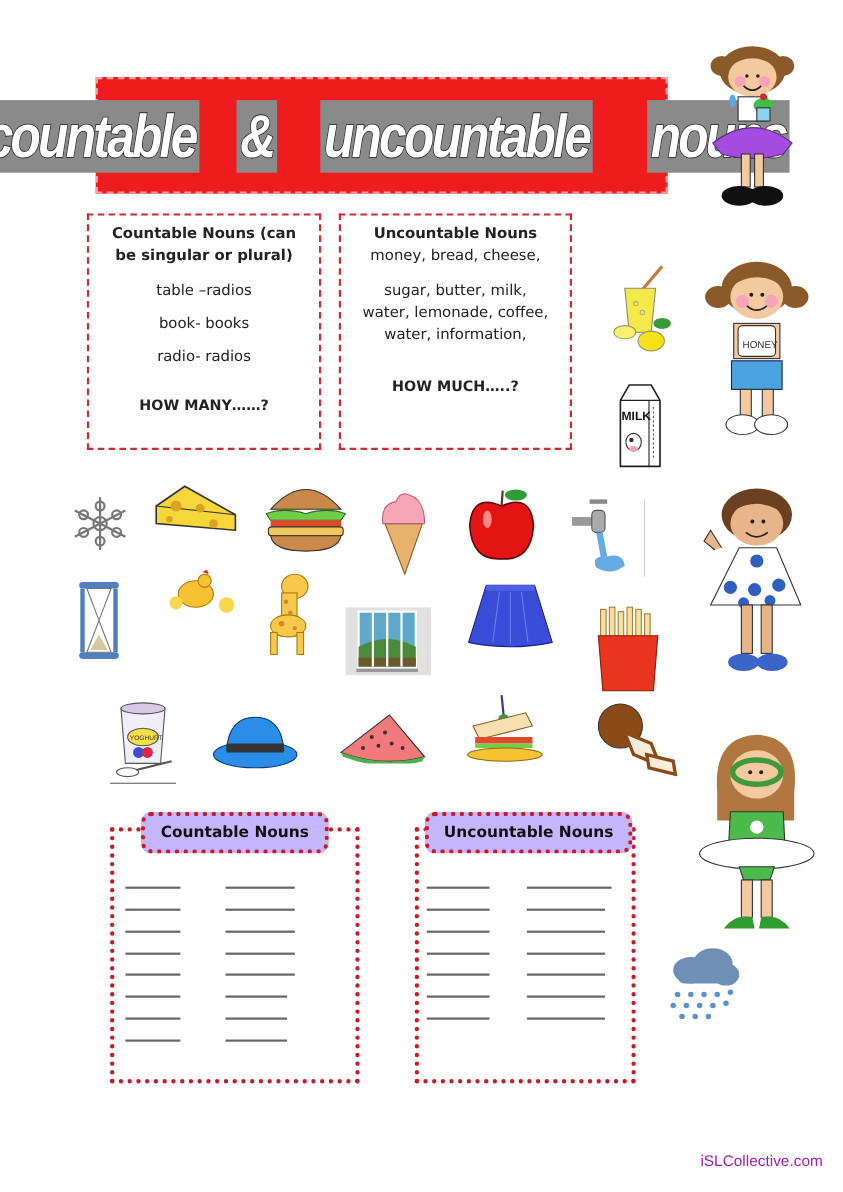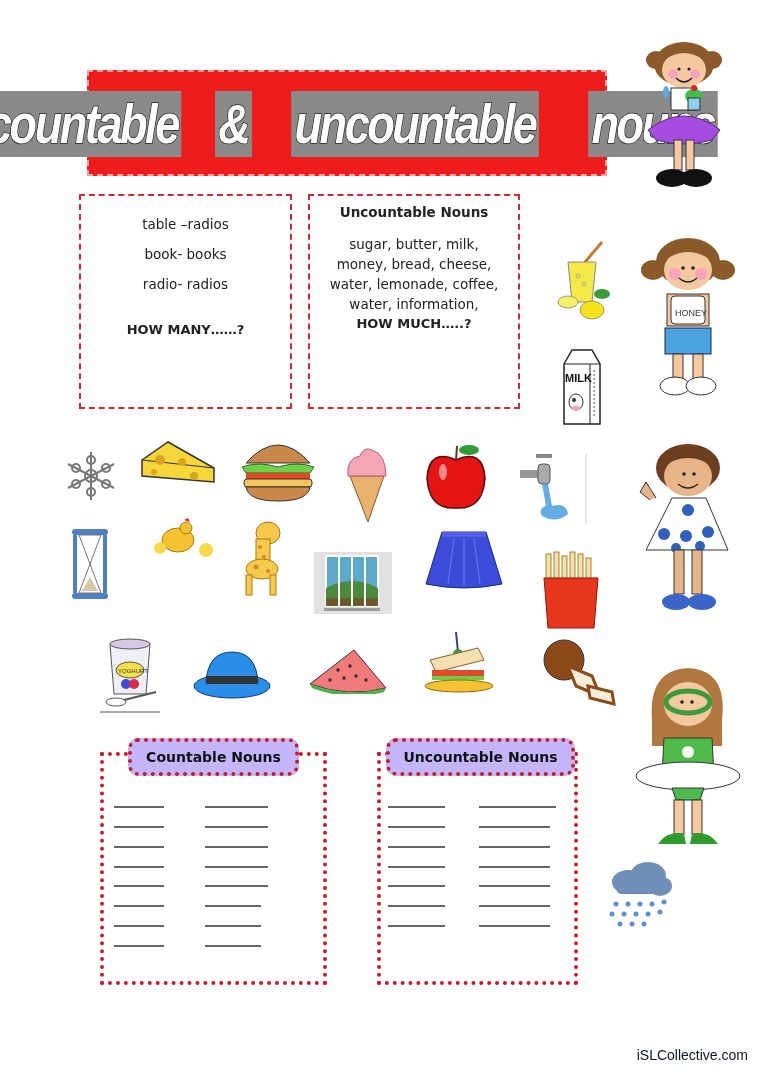--- a/index.html
+++ b/index.html
@@ -21,49 +21,51 @@
   .info h3 { margin:0; font-size:13.5px; font-weight:bold; line-height:20px; }
   .info p { margin:0; font-size:13.5px; line-height:20px; }
   .info .q { font-weight:bold; font-size:13px; }
 
   
   .ans { border:4px dotted #c91a2a; box-sizing:border-box; background:#fff; }
   .ans-tab { border:4px dotted #c91a2a; border-radius:10px; box-sizing:border-box; background:#c4b5fd;
     display:flex; align-items:center; justify-content:center; font-weight:bold; font-size:14px; color:#111; }
   .line { position:absolute; height:1.5px; background:#666; }
 
-  .footer { right:18px; top:1047px; font-family:"Liberation Sans", sans-serif; font-size:14px; color:#0f172a; }
+  .footer { right:18px; top:1047px; font-family:"Liberation Sans", sans-serif; font-size:14px; color:#a21caf; }
   svg { display:block; }
 </style>
 </head>
 <body>
 
 <div class="abs banner">
   <div class="banner-text">
     <span class="banner-word">countable</span>
     <span class="banner-word">&amp;</span>
     <span class="banner-word">uncountable</span>
     <span class="banner-word">nouns</span>
   </div>
 </div>
 
 <div class="abs info" style="left:79px; top:194px; width:213px; height:215px; padding-top:6px;">
+  <h3>Countable Nouns (can</h3>
+  <h3>be singular or plural)</h3>
   <p style="margin-top:12px;">table –radios</p>
   <p style="margin-top:10px;">book- books</p>
   <p style="margin-top:10px;">radio- radios</p>
   <p class="q" style="margin-top:26px;">HOW MANY……?</p>
 </div>
 
 <div class="abs info" style="left:308px; top:194px; width:212px; height:215px; padding-top:6px;">
   <h3>Uncountable Nouns</h3>
+  <p>money, bread, cheese,</p>
   <p style="margin-top:12px;">sugar, butter, milk,</p>
-  <p>money, bread, cheese,</p>
   <p>water, lemonade, coffee,</p>
   <p>water, information,</p>
-  <p class="q" style="margin-top:0;">HOW MUCH…..?</p>
+  <p class="q" style="margin-top:28px;">HOW MUCH…..?</p>
 </div>
 
 <div class="abs" style="left:638px; top:36px;">
   <svg width="92" height="158" viewBox="0 0 92 158">
     <ellipse cx="46" cy="28" rx="30" ry="22" fill="#8b5a2b"></ellipse>
     <ellipse cx="18" cy="24" rx="10" ry="9" fill="#8b5a2b"></ellipse>
       <ellipse cx="74" cy="24" rx="10" ry="9" fill="#8b5a2b"></ellipse>
     <ellipse cx="46" cy="34" rx="22" ry="18" fill="#f4c9a0"></ellipse>
     <path d="M26 24 Q46 10 66 24 L66 18 Q46 2 26 18Z" fill="#8b5a2b"></path>
     <circle cx="35" cy="38" r="5" fill="#f7a3b8"></circle>

